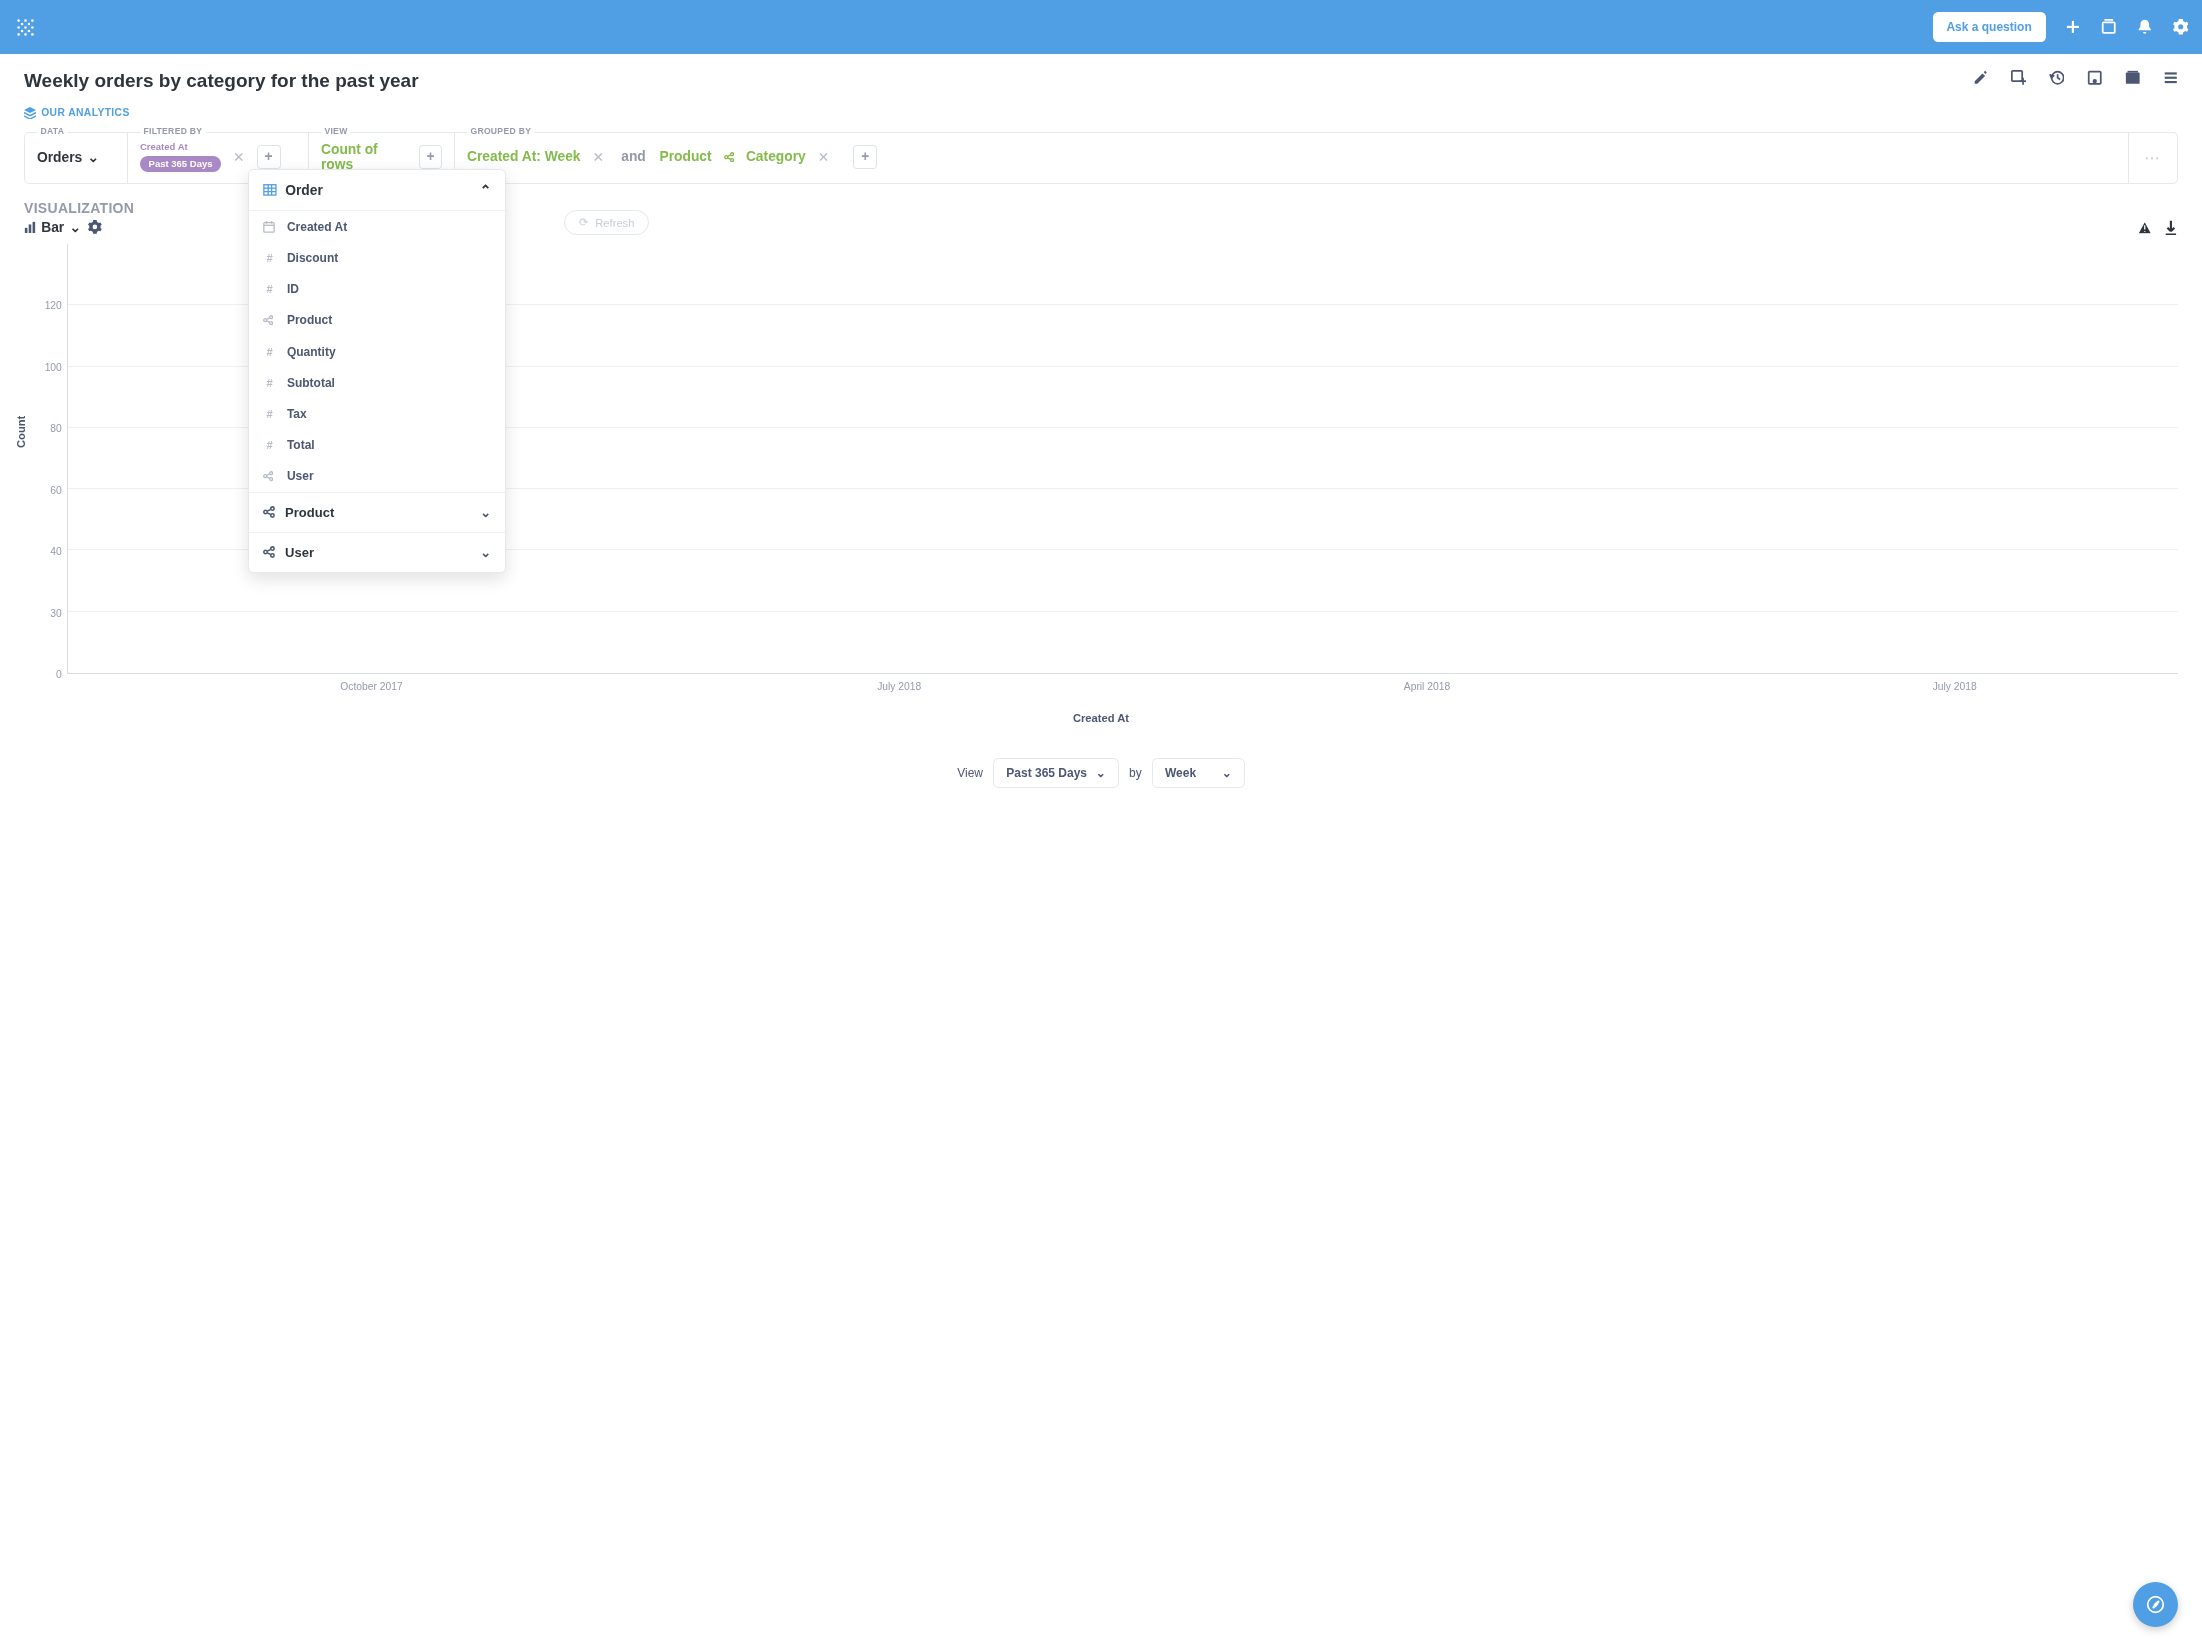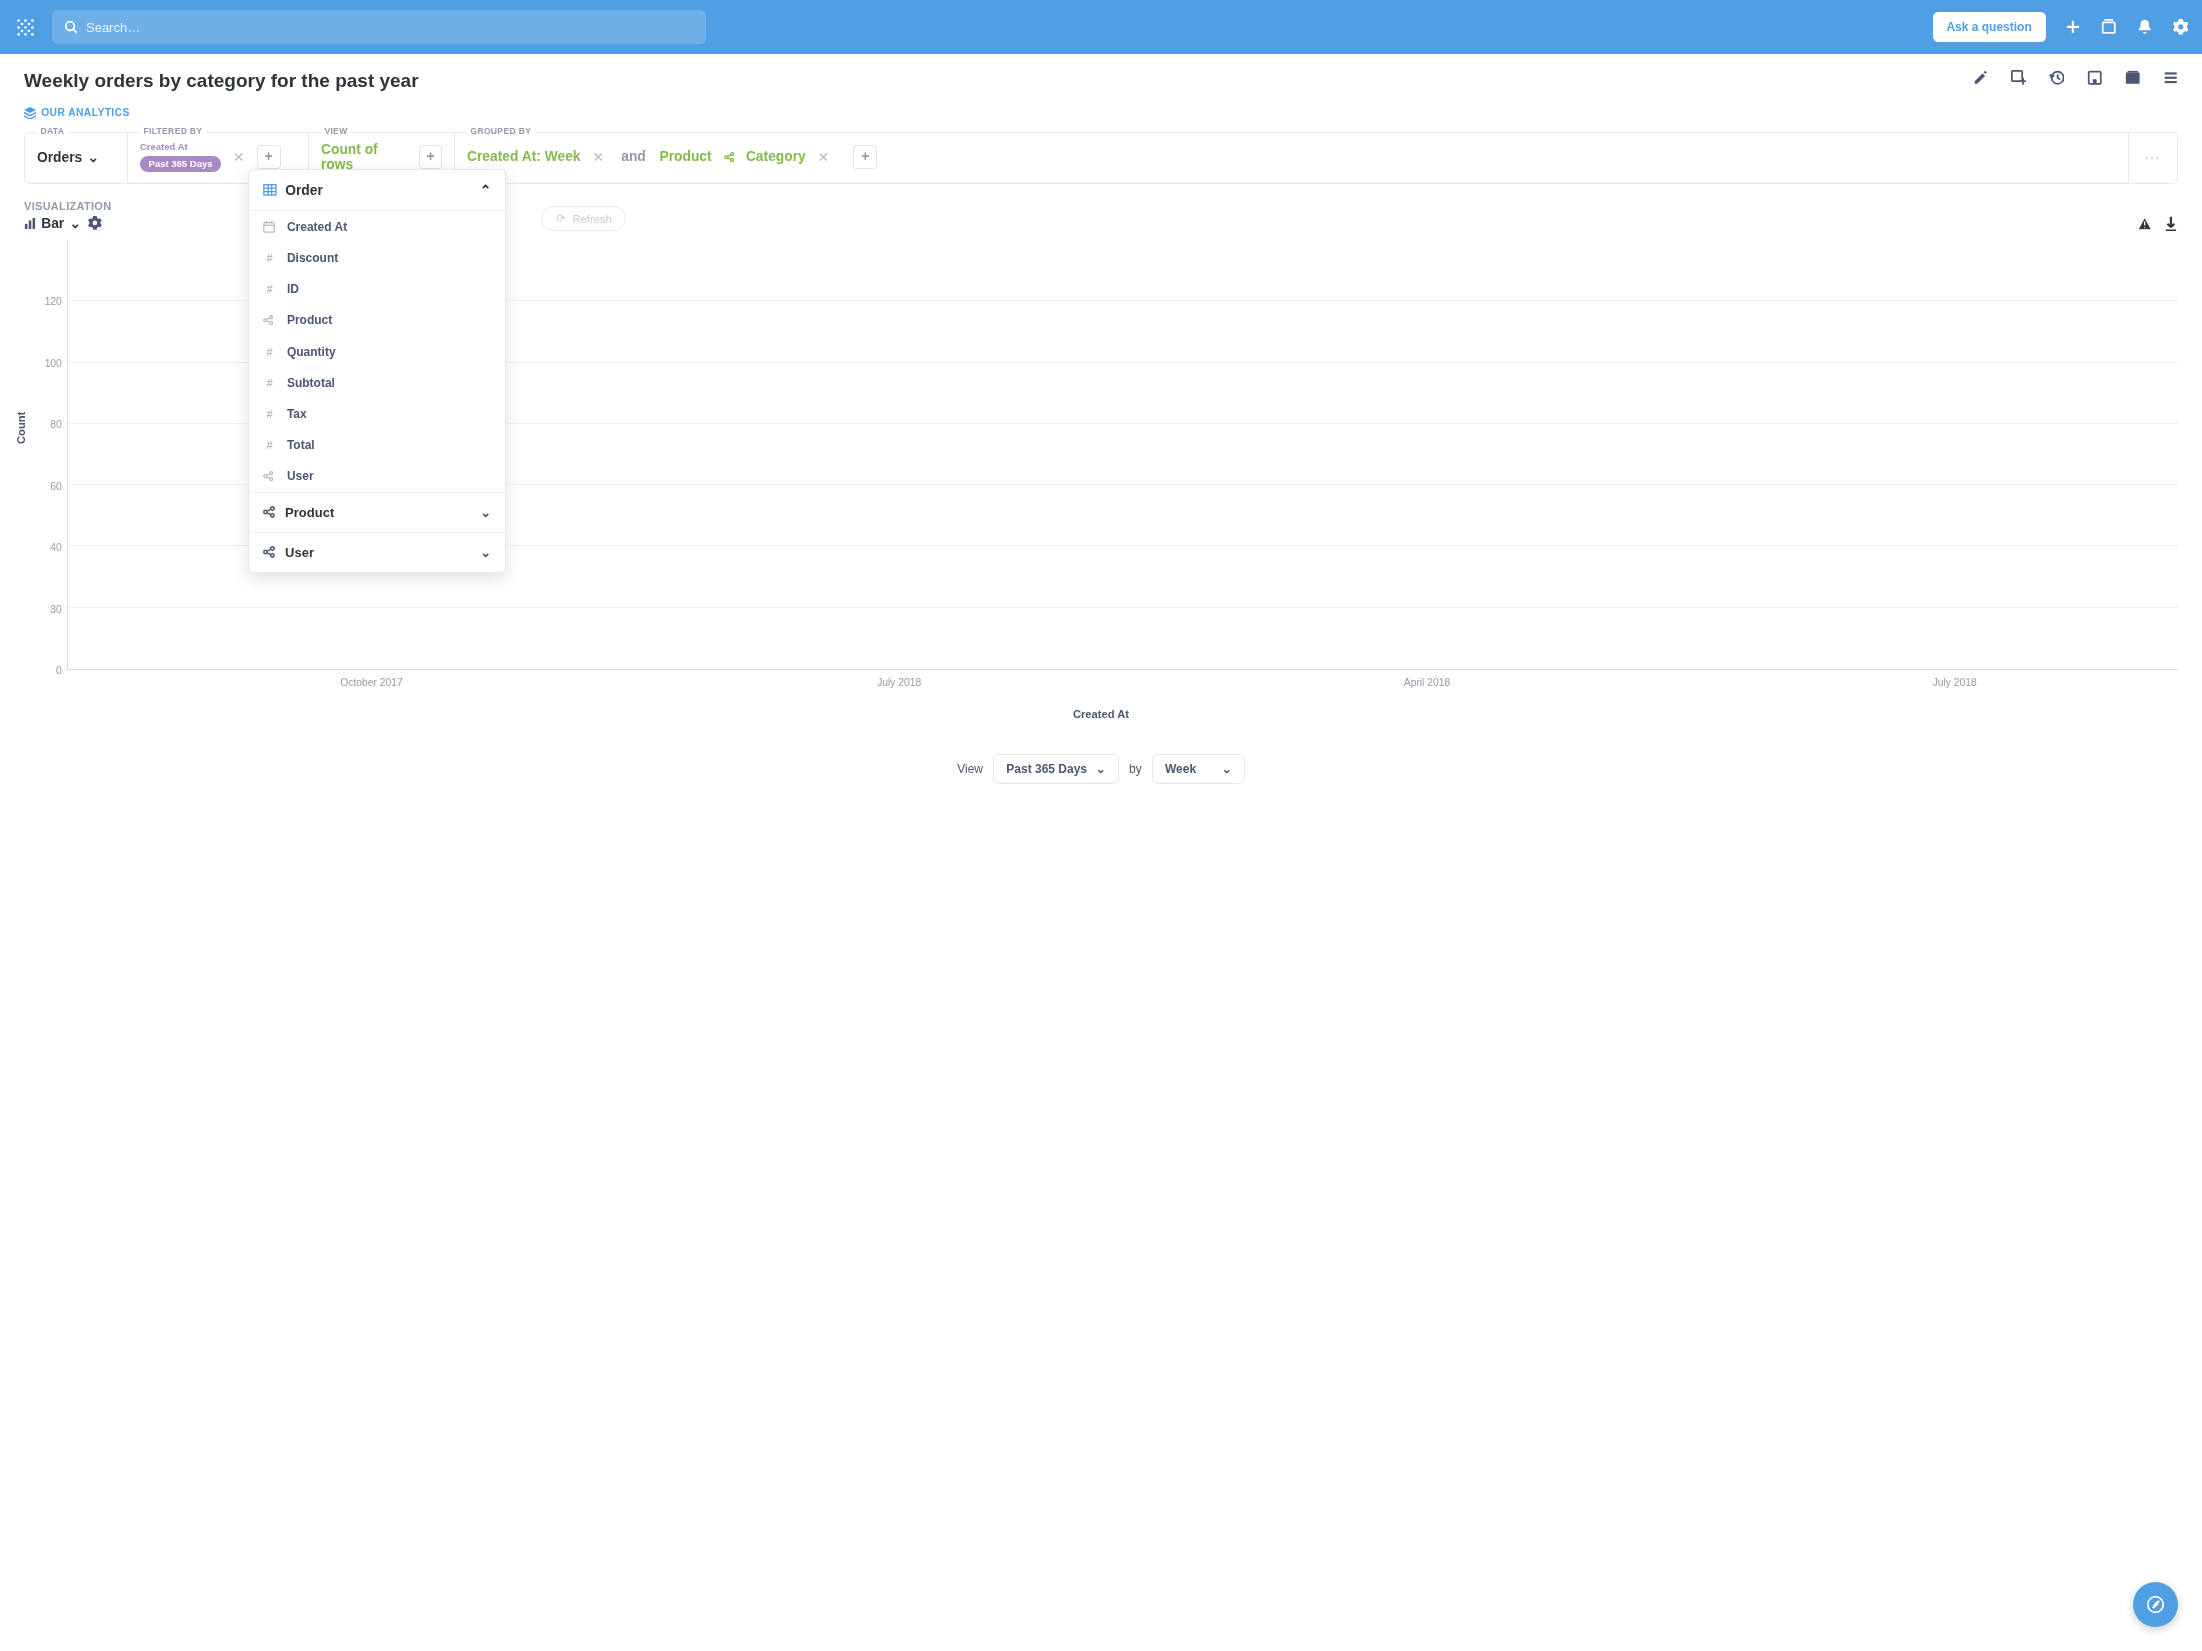--- a/index.html
+++ b/index.html
@@ -28,21 +28,21 @@
 .data-sel { font-weight: 700; color: #2e353b; display: flex; align-items: flex-end; gap: 5.2px; cursor: pointer; }
 .filter-chip-wrap { display: flex; flex-direction: column; gap: 3.4px; }
 .filter-mini { color: #a989c5; font-size: 9.5px; font-weight: 600; }
 .filter-pill { background: #a989c5; color: #fff; border-radius: 85px; padding: 2.6px 8.6px; font-size: 9.5px; font-weight: 700; }
 .close-x { color: #b7bdc8; font-size: 13.8px; cursor: pointer; padding: 0 3.4px; }
 .add-sq { width: 24px; height: 24px; border: 0.9px solid #dde3e9; border-radius: 3.4px; display: flex; align-items: center; justify-content: center; color: #949aab; cursor: pointer; font-weight: 700; }
 .green-txt { color: #84bb4c; font-weight: 700; }
 .and-txt { color: #949aab; font-weight: 600; margin: 0 5.2px; }
 .share-mini { color: #84bb4c; margin: 0 3.4px; }
 .dots-menu { margin-left: auto; padding: 15.5px 15.5px; color: #c7ced6; font-size: 15.5px; cursor: pointer; letter-spacing: 1.7px; }
-.viz-label { font-size: 11px; font-weight: 700; color: #949aab; letter-spacing: 0.3px; }
+.viz-label { font-size: 14px; font-weight: 700; color: #949aab; letter-spacing: 0.3px; }
 .viz-sel { display: flex; align-items: center; gap: 6.9px; margin-top: 3.4px; }
 .viz-sel .bar { font-weight: 700; display: flex; align-items: center; gap: 5.2px; cursor: pointer; }
 .refresh-pill { border: 0.9px solid #e4e9ee; border-radius: 85px; padding: 5.2px 13.8px; color: #c7ced6; font-size: 11.2px; display: flex; align-items: center; gap: 6.9px; cursor: pointer; }
 .right-warn { margin-left: auto; display: flex; gap: 12px; color: #2e353b; }
 
 .legend-row { display: flex; gap: 22.4px; margin-top: 13.8px; font-size: 12px; font-weight: 700; }
 .legend-item { display: flex; align-items: center; gap: 6.9px; }
 .swatch { width: 12px; height: 12px; border-radius: 50%; }
 
 .chart-wrap { position: relative; margin-top: 8.6px; height: 430px; display: flex; }
@@ -88,29 +88,20 @@
           <circle cx="3" cy="11" r="1.5"></circle>
           <circle cx="11" cy="11" r="1.5"></circle>
           <circle cx="19" cy="11" r="1.5"></circle>
           <circle cx="7" cy="15" r="1.5"></circle>
           <circle cx="15" cy="15" r="1.5"></circle>
           <circle cx="3" cy="19" r="1.5"></circle>
           <circle cx="11" cy="19" r="1.5"></circle>
           <circle cx="19" cy="19" r="1.5"></circle>
         </g>
       </svg>
-  </div>
-  <div class="search-box">
-    <span>
-        <svg width="13.8" height="13.8" viewBox="0 0 16 16" stroke="#fff" stroke-width="2" fill="none">
-          <circle cx="7" cy="7" r="5"></circle>
-          <line x1="11" y1="11" x2="15" y2="15"></line>
-        </svg>
-      </span>
-    <input placeholder="Search…" style="">
   </div>
   <div class="topbar-right">
     <button class="ask-btn">Ask a question</button>
     <span class="top-icon">
         <svg width="13.8" height="13.8" viewBox="0 0 16 16" stroke="#fff" stroke-width="2.5">
           <line x1="8" y1="1" x2="8" y2="15"></line>
           <line x1="1" y1="8" x2="15" y2="8"></line>
         </svg>
       </span>
     <span class="top-icon">

